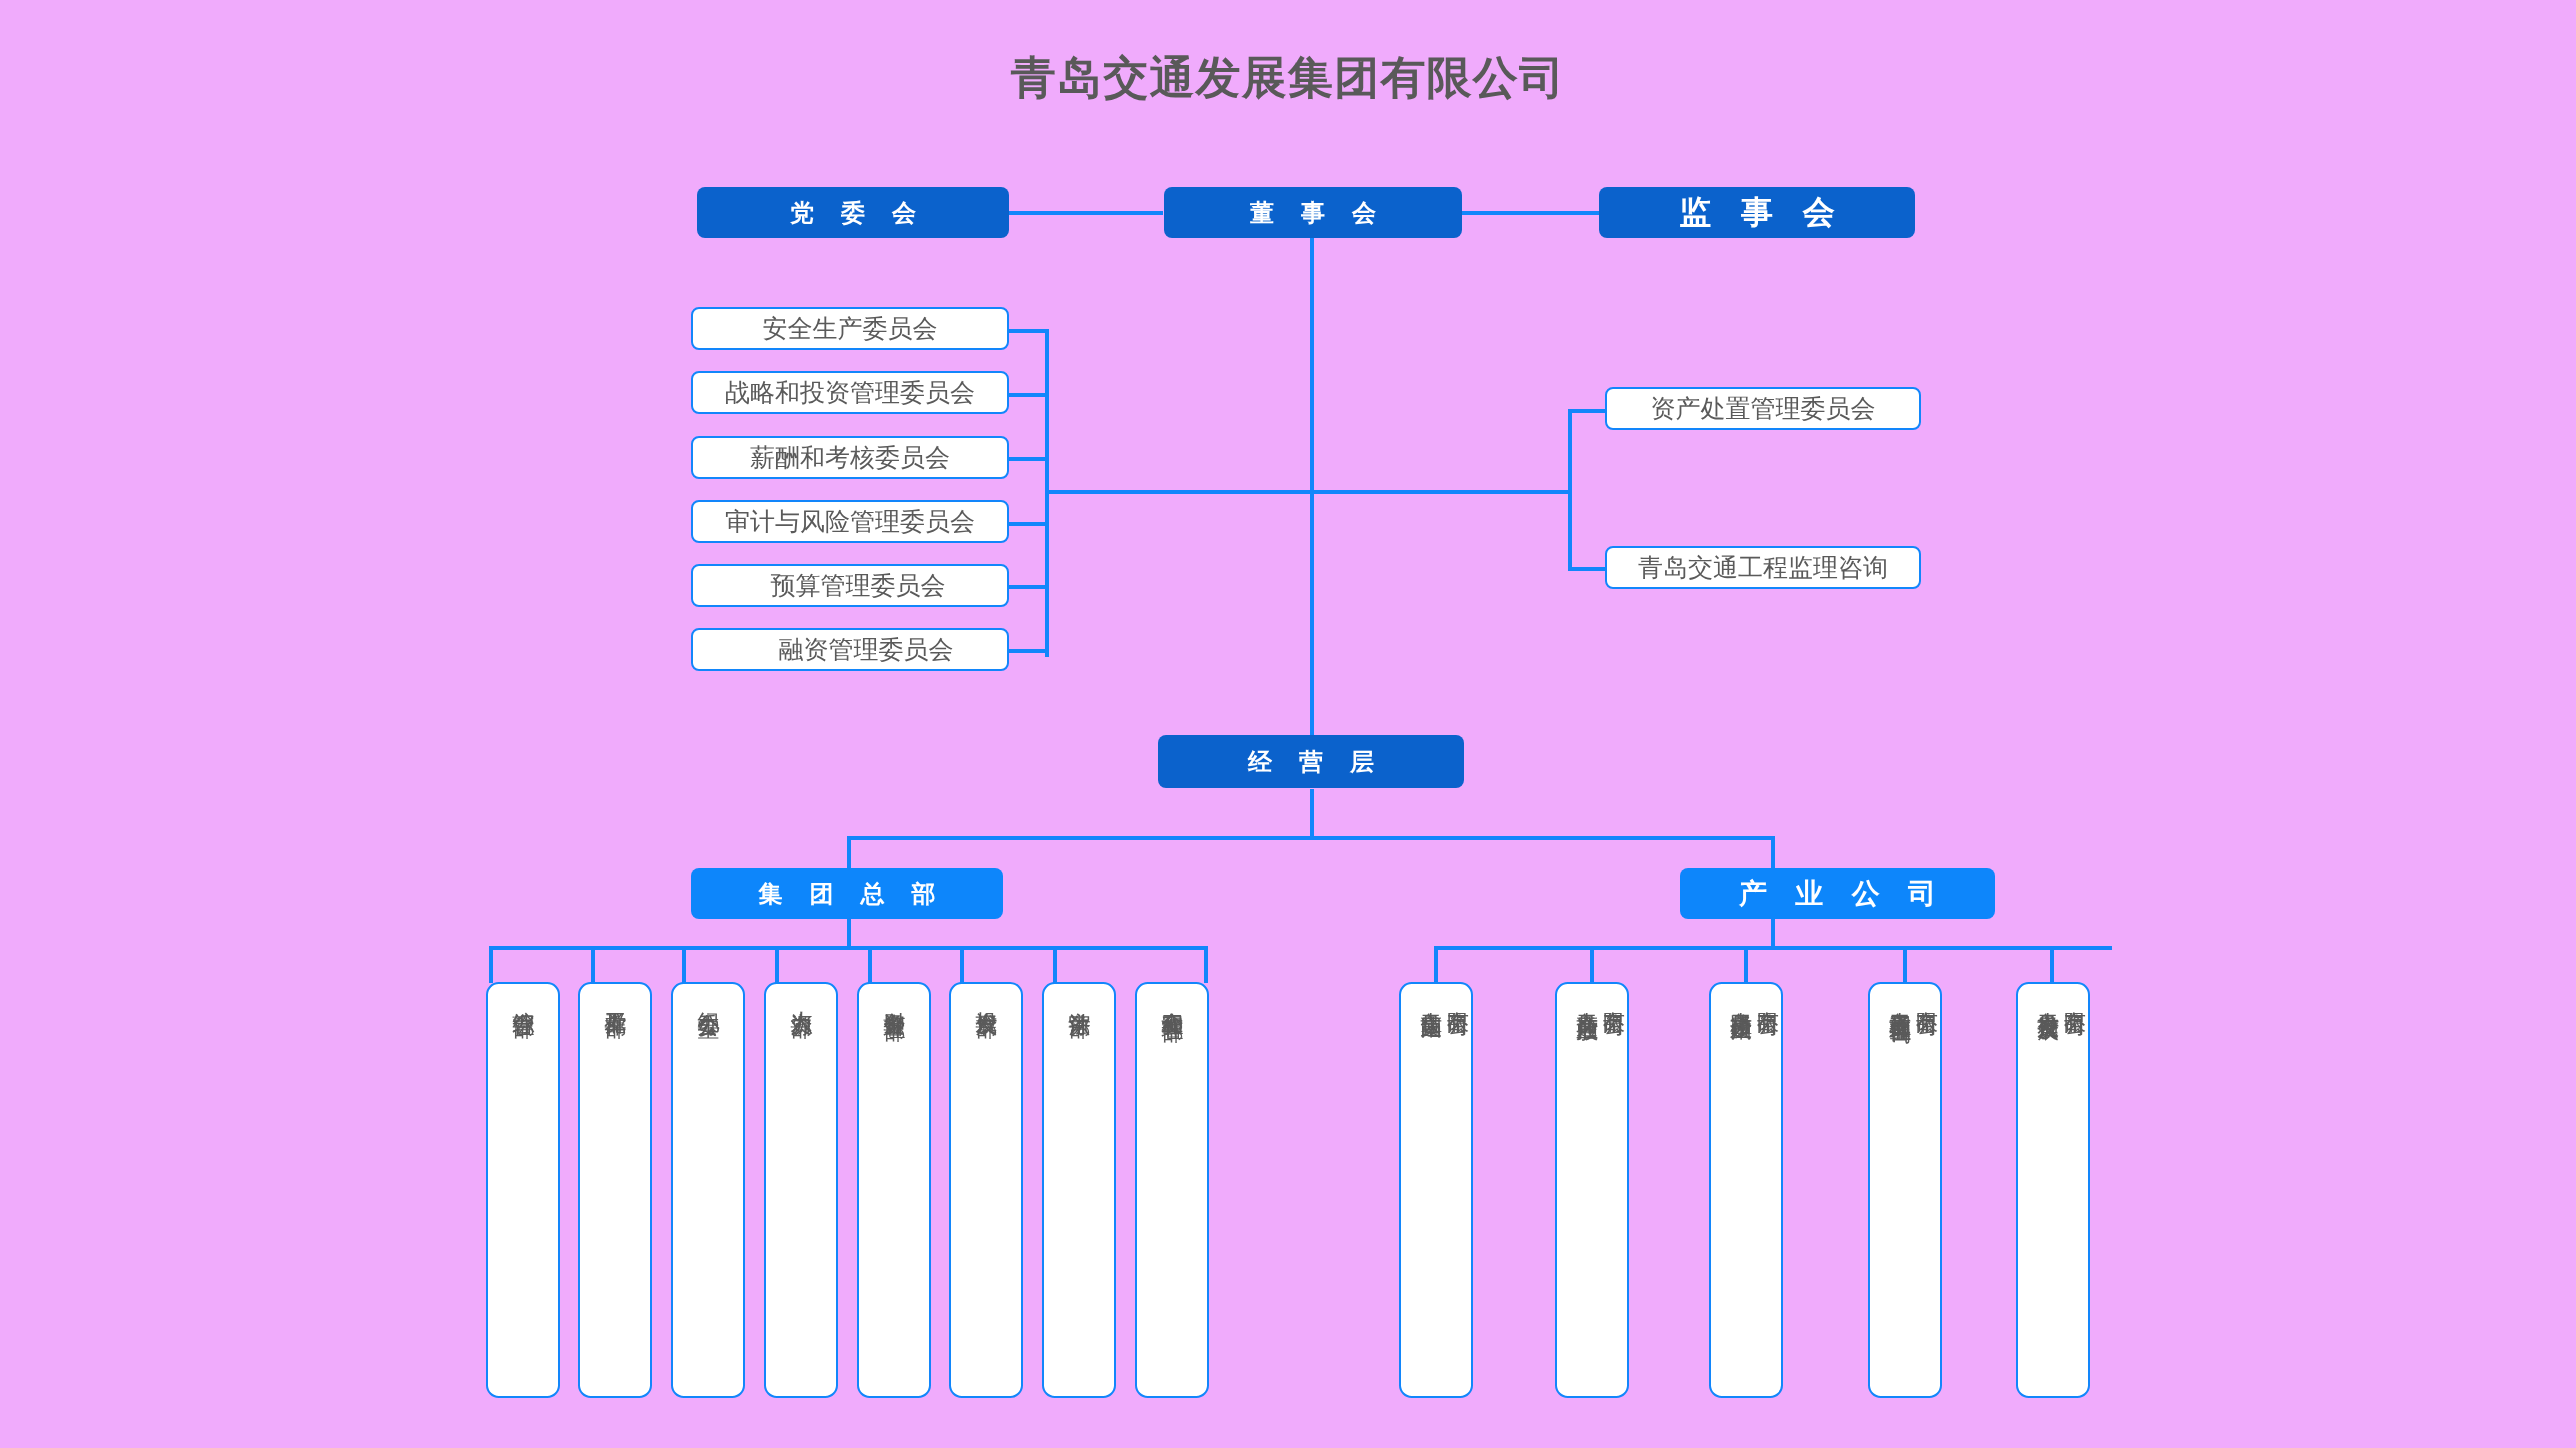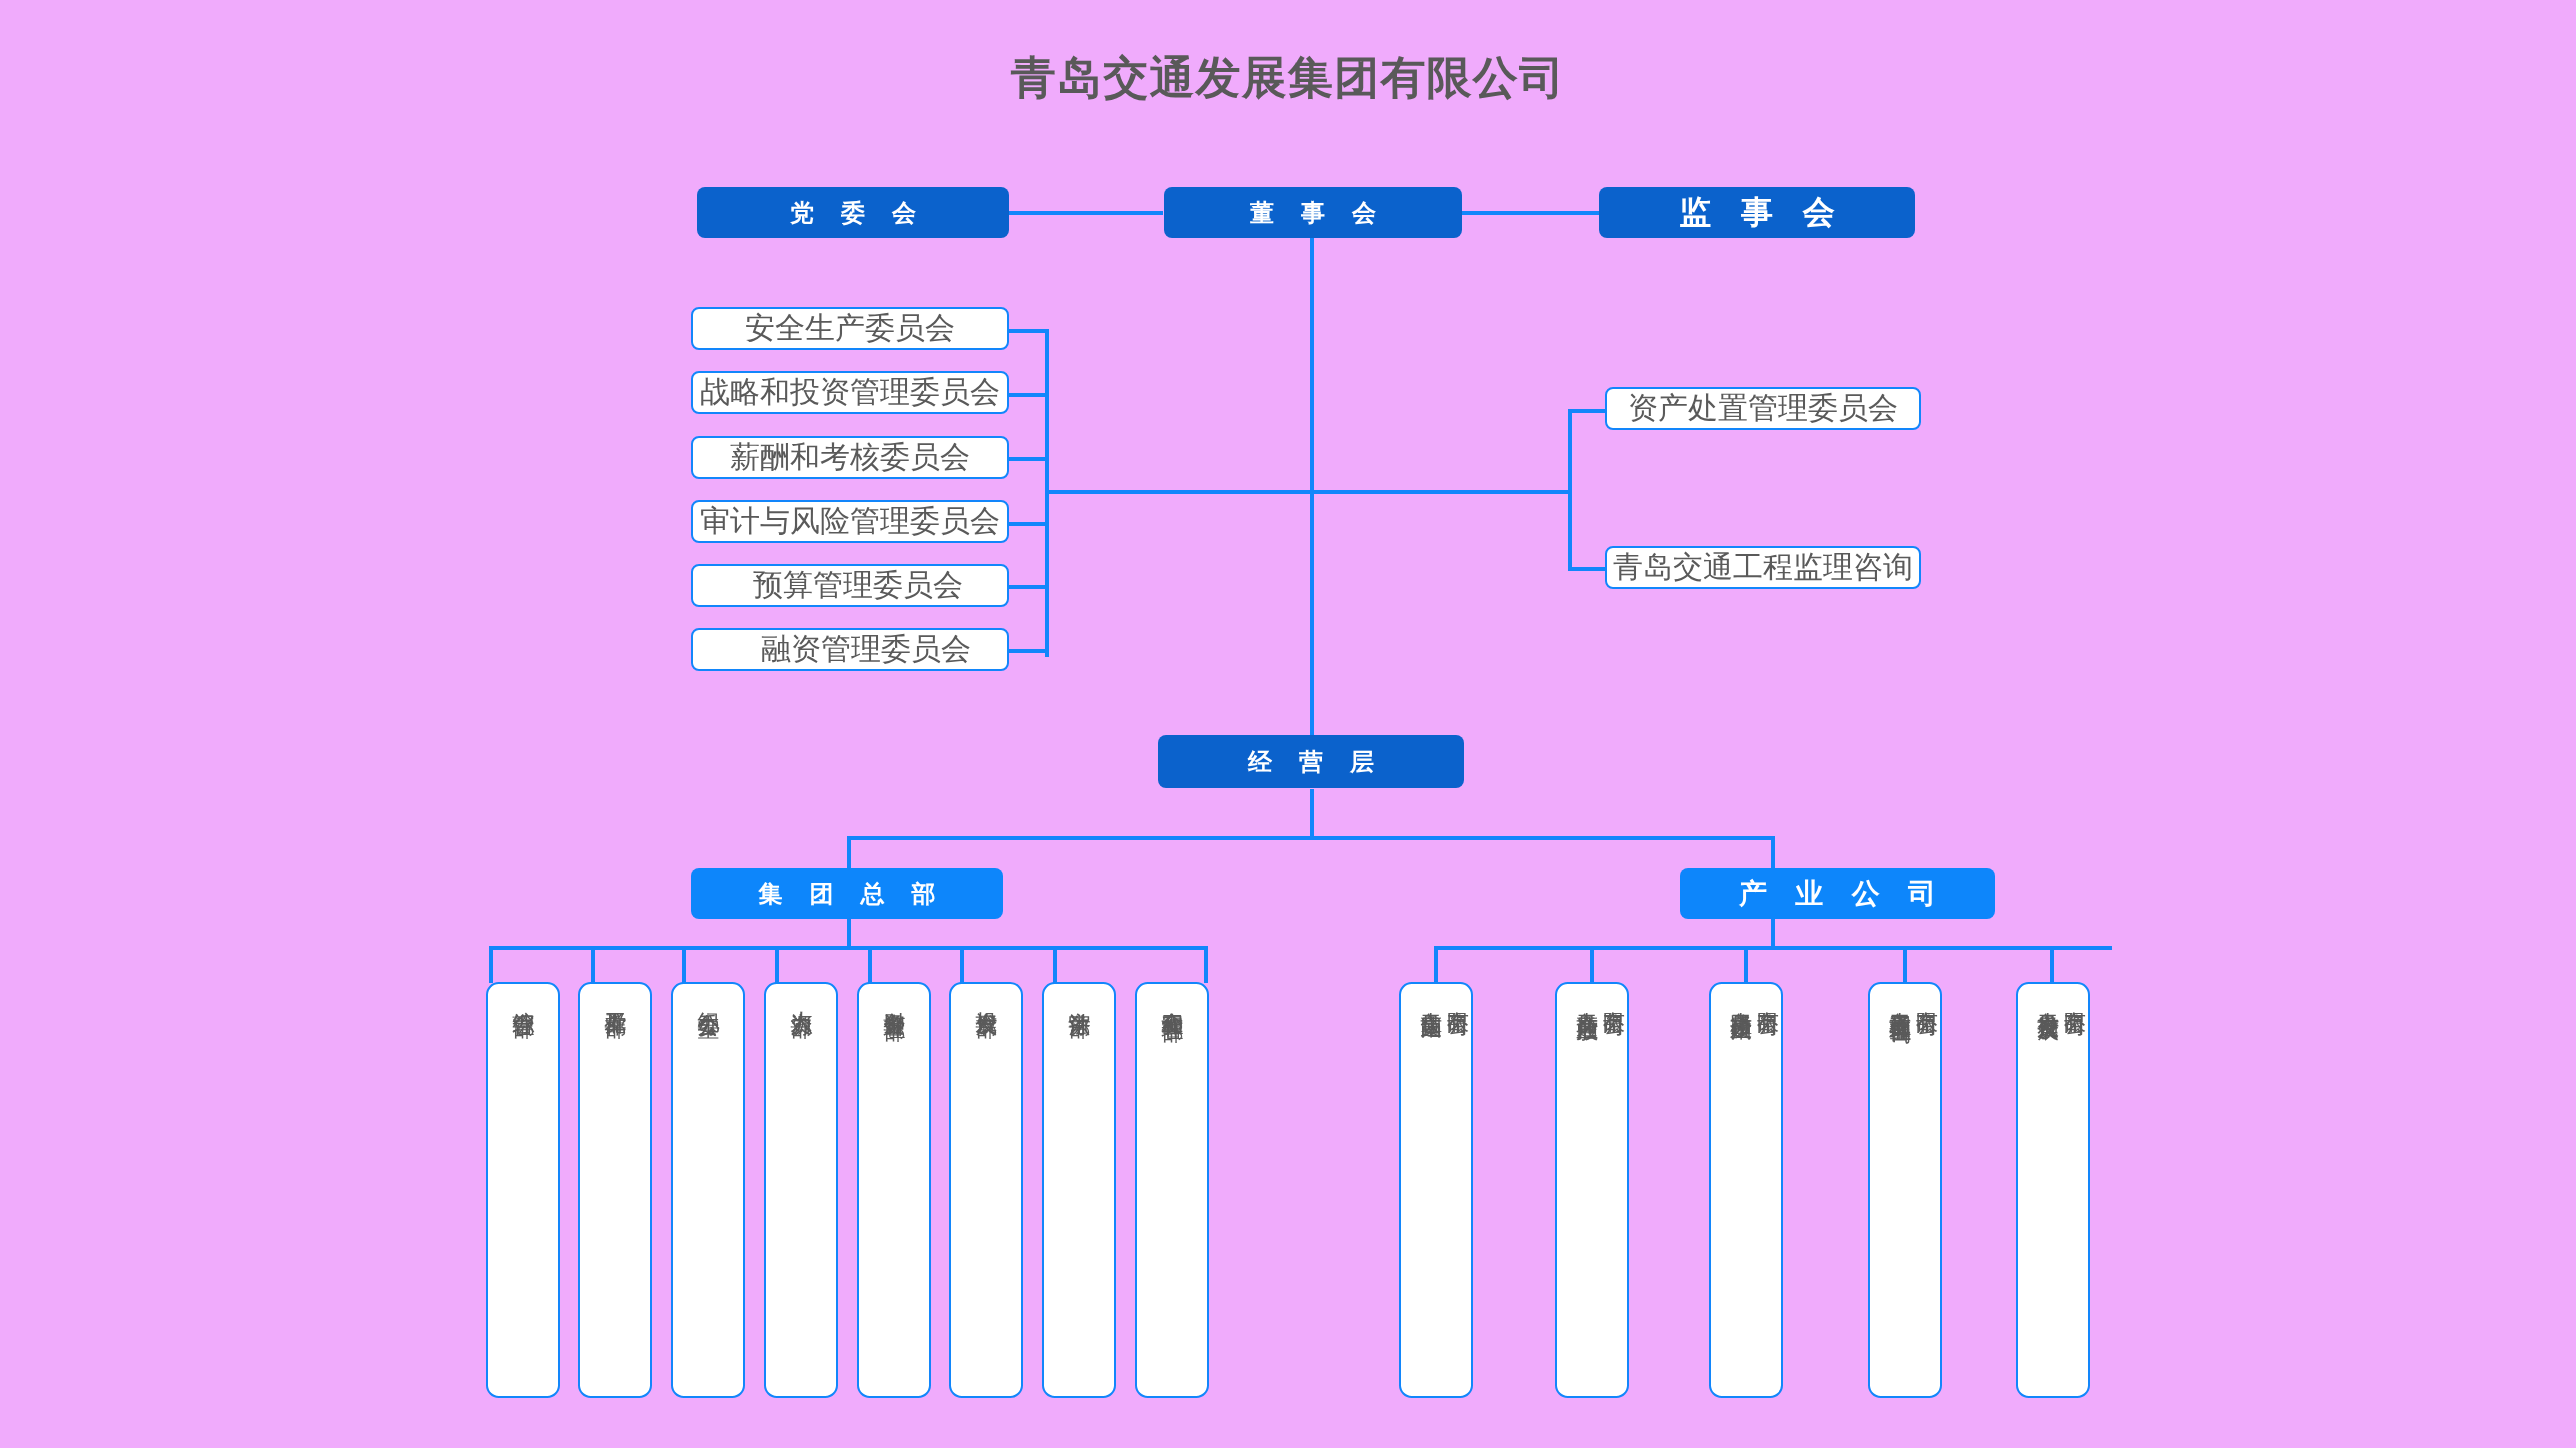--- a/index.html
+++ b/index.html
@@ -53,21 +53,21 @@
   
   .node-out{
     position:absolute;
     border:2.3px solid #1286fb;
     border-radius:8px;
     background:#ffffff;
     display:flex;
     align-items:center;
     justify-content:center;
     color:#5a5a5a;
-    font-size:30px;
+    font-size:25px;
     white-space:nowrap;
     box-sizing:border-box;
   }
 
   
   .leaf{
     position:absolute;
     border:2.3px solid #1286fb;
     border-radius:12.7px;
     background:#ffffff;

